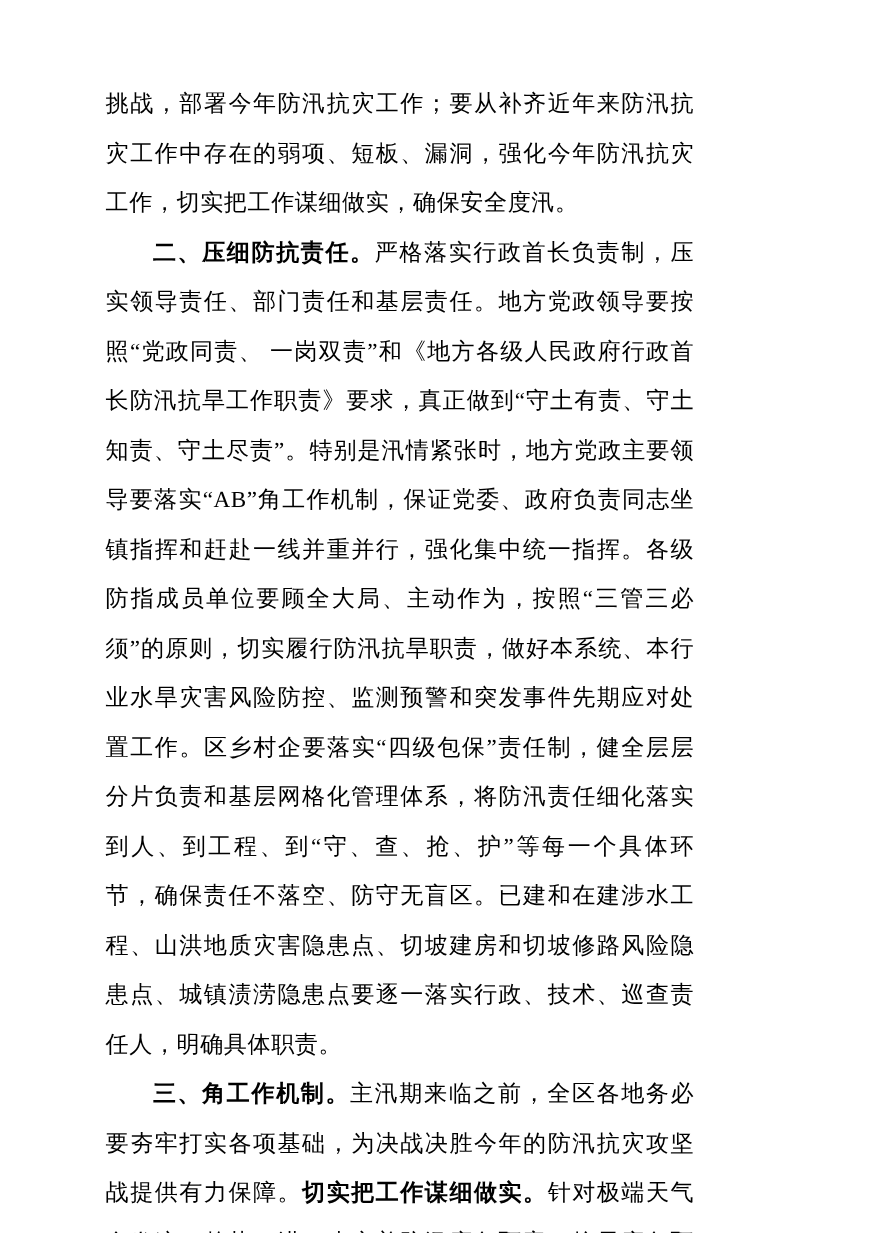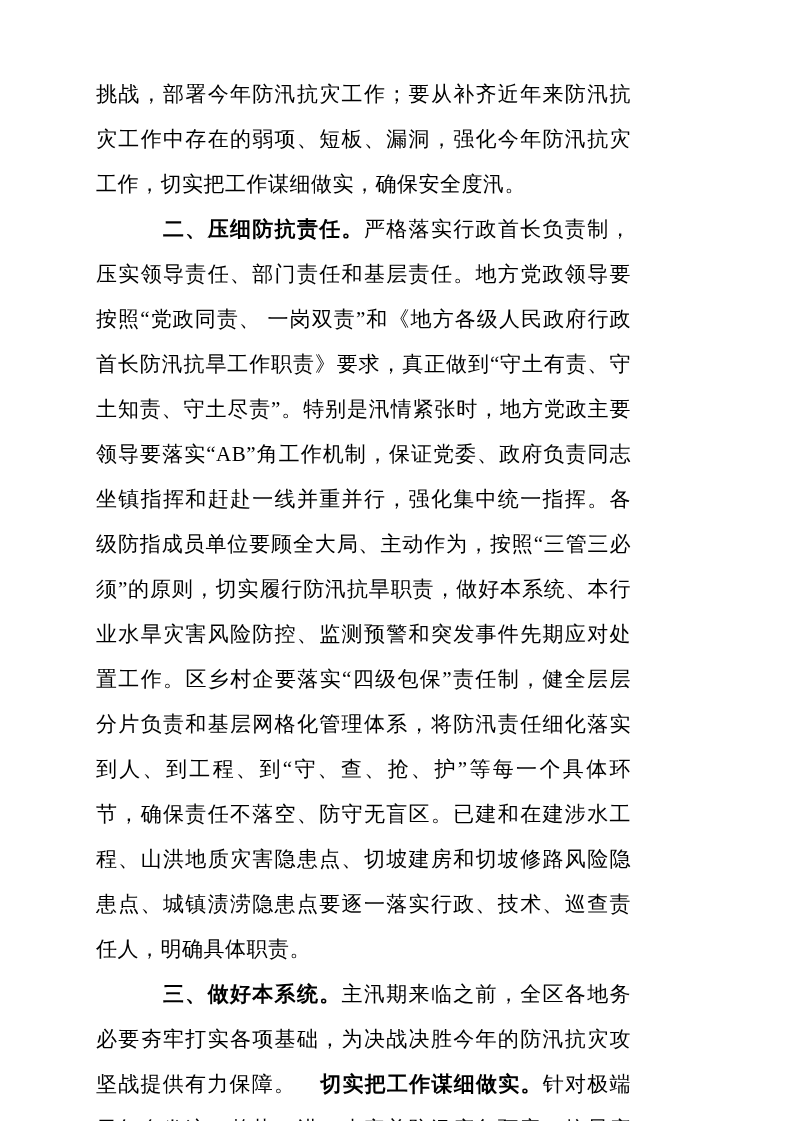--- a/index.html
+++ b/index.html
@@ -27,32 +27,32 @@
     line-height: 45px;
     text-align: justify;
     text-justify: inter-ideograph;
     letter-spacing: 0.5px;
     word-break: break-all;
   }
   .para.indent {
     text-indent: 43px;
   }
   .seg { font-weight: normal; }
-  .seg.bold { font-weight: bold; margin-left: 24px; }
+  .seg.bold { font-weight: bold; }
 </style>
 </head>
 <body>
 
 <div class="page">
 
   <p class="para">
     <span class="seg">挑战，部署今年防汛抗灾工作；要从补齐近年来防汛抗灾工作中存在的弱项、短板、漏洞，强化今年防汛抗灾工作，切实把工作谋细做实，确保安全度汛。</span>
   </p>
 
   <p class="para indent">
     <span class="seg bold">二、压细防抗责任。</span><span class="seg">严格落实行政首长负责制，压实领导责任、部门责任和基层责任。地方党政领导要按照“党政同责、 一岗双责”和《地方各级人民政府行政首长防汛抗旱工作职责》要求，真正做到“守土有责、守土知责、守土尽责”。特别是汛情紧张时，地方党政主要领导要落实“AB”角工作机制，保证党委、政府负责同志坐镇指挥和赶赴一线并重并行，强化集中统一指挥。各级防指成员单位要顾全大局、主动作为，按照“三管三必须”的原则，切实履行防汛抗旱职责，做好本系统、本行业水旱灾害风险防控、监测预警和突发事件先期应对处置工作。区乡村企要落实“四级包保”责任制，健全层层分片负责和基层网格化管理体系，将防汛责任细化落实到人、到工程、到“守、查、抢、护”等每一个具体环节，确保责任不落空、防守无盲区。已建和在建涉水工程、山洪地质灾害隐患点、切坡建房和切坡修路风险隐患点、城镇渍涝隐患点要逐一落实行政、技术、巡查责任人，明确具体职责。</span>
   </p>
 
   <p class="para indent">
-    <span class="seg bold">三、做好本系统。</span><span class="seg">主汛期来临之前，全区各地务必要夯牢打实各项基础，为决战决胜今年的防汛抗灾攻坚战提供有力保障。</span><span class="seg bold">切实把工作谋细做实。</span><span class="seg">针对极端天气多发这一趋势，进一步完善防汛应急预案、抗旱应急预案，建立健全暴雨预警响应联动机制，尤其要将高强度、大范围、可能致灾的预警信息纳入应急响应启动条件。各乡镇（街道）各部门必需于3月1日前完成各类方案预案的修</span>
+    <span class="seg bold">三、角工作机制。</span><span class="seg">主汛期来临之前，全区各地务必要夯牢打实各项基础，为决战决胜今年的防汛抗灾攻坚战提供有力保障。</span><span class="seg bold">切实把工作谋细做实。</span><span class="seg">针对极端天气多发这一趋势，进一步完善防汛应急预案、抗旱应急预案，建立健全暴雨预警响应联动机制，尤其要将高强度、大范围、可能致灾的预警信息纳入应急响应启动条件。各乡镇（街道）各部门必需于3月1日前完成各类方案预案的修</span>
   </p>
 
 </div>
 
 </body></html>

